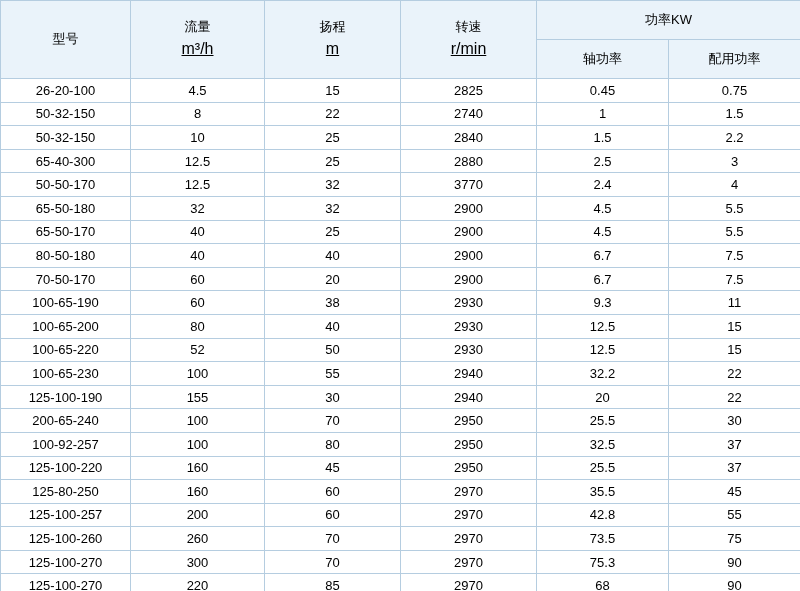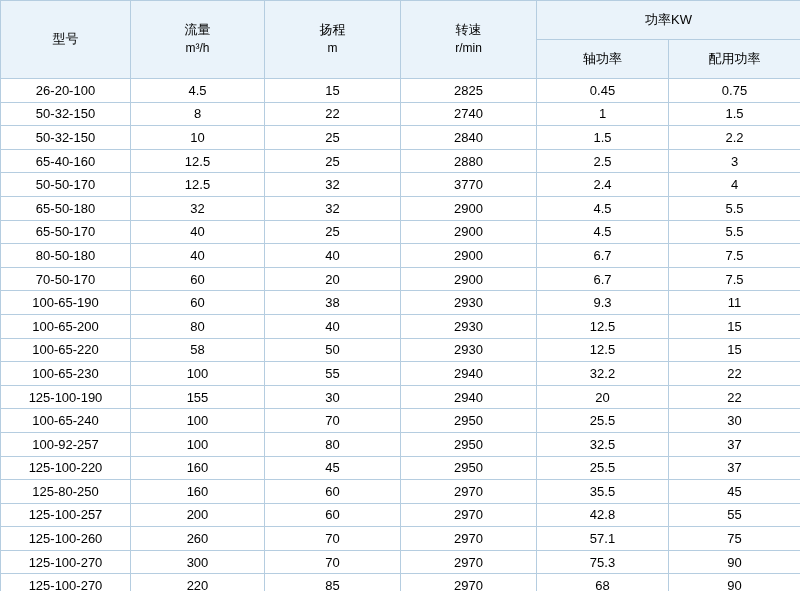--- a/index.html
+++ b/index.html
@@ -37,21 +37,22 @@
     height: 72px;
   }
   .spec-table tbody td {
     font-size: 13px;
     height: 22.6px;
     padding: 0;
     background: #ffffff;
   }
   .unit {
     display: block;
-    font-size: 12px;
+    font-size: 16px;
+    text-decoration: underline;
   }
   col.c-model { width: 130px; }
   col.c-flow  { width: 134px; }
   col.c-head  { width: 136px; }
   col.c-speed { width: 136px; }
   col.c-shaft { width: 132px; }
   col.c-motor { width: 132px; }
 </style>
 </head>
 <body>
@@ -106,21 +107,21 @@
       </tr>
       <tr>
         <td>50-32-150</td>
         <td>10</td>
         <td>25</td>
         <td>2840</td>
         <td>1.5</td>
         <td>2.2</td>
       </tr>
       <tr>
-        <td>65-40-160</td>
+        <td>65-40-300</td>
         <td>12.5</td>
         <td>25</td>
         <td>2880</td>
         <td>2.5</td>
         <td>3</td>
       </tr>
       <tr>
         <td>50-50-170</td>
         <td>12.5</td>
         <td>32</td>
@@ -171,21 +172,21 @@
       <tr>
         <td>100-65-200</td>
         <td>80</td>
         <td>40</td>
         <td>2930</td>
         <td>12.5</td>
         <td>15</td>
       </tr>
       <tr>
         <td>100-65-220</td>
-        <td>58</td>
+        <td>52</td>
         <td>50</td>
         <td>2930</td>
         <td>12.5</td>
         <td>15</td>
       </tr>
       <tr>
         <td>100-65-230</td>
         <td>100</td>
         <td>55</td>
         <td>2940</td>
@@ -194,21 +195,21 @@
       </tr>
       <tr>
         <td>125-100-190</td>
         <td>155</td>
         <td>30</td>
         <td>2940</td>
         <td>20</td>
         <td>22</td>
       </tr>
       <tr>
-        <td>100-65-240</td>
+        <td>200-65-240</td>
         <td>100</td>
         <td>70</td>
         <td>2950</td>
         <td>25.5</td>
         <td>30</td>
       </tr>
       <tr>
         <td>100-92-257</td>
         <td>100</td>
         <td>80</td>
@@ -238,21 +239,21 @@
         <td>60</td>
         <td>2970</td>
         <td>42.8</td>
         <td>55</td>
       </tr>
       <tr>
         <td>125-100-260</td>
         <td>260</td>
         <td>70</td>
         <td>2970</td>
-        <td>57.1</td>
+        <td>73.5</td>
         <td>75</td>
       </tr>
       <tr>
         <td>125-100-270</td>
         <td>300</td>
         <td>70</td>
         <td>2970</td>
         <td>75.3</td>
         <td>90</td>
       </tr>

